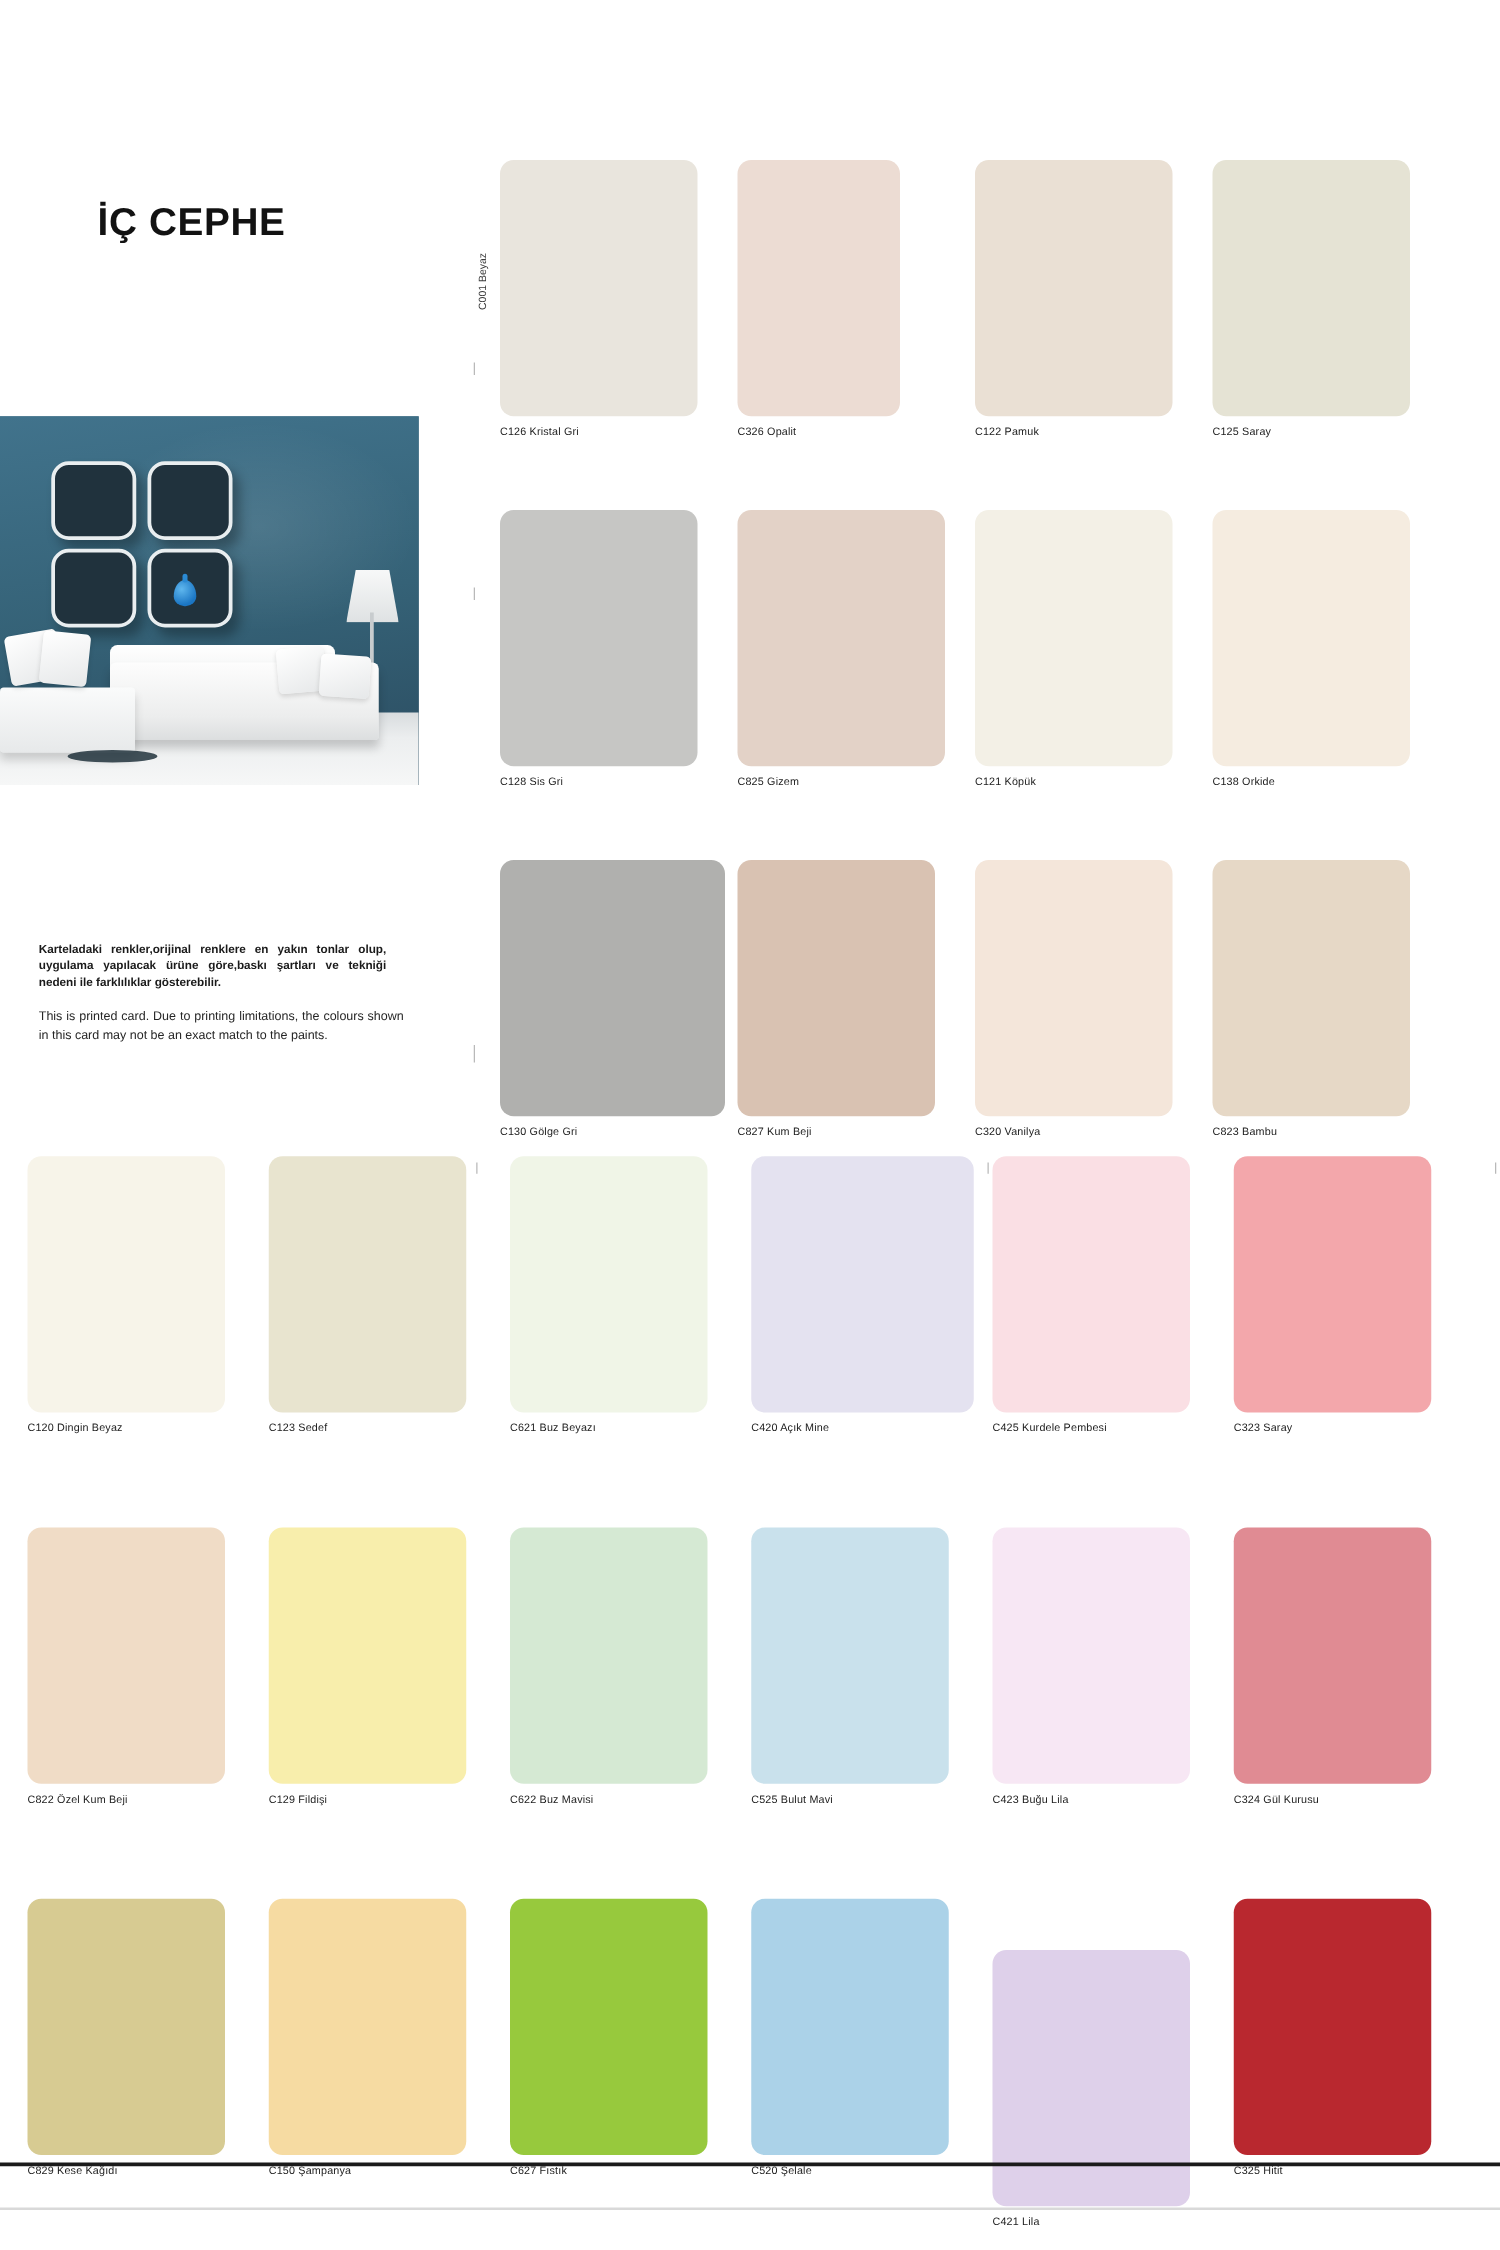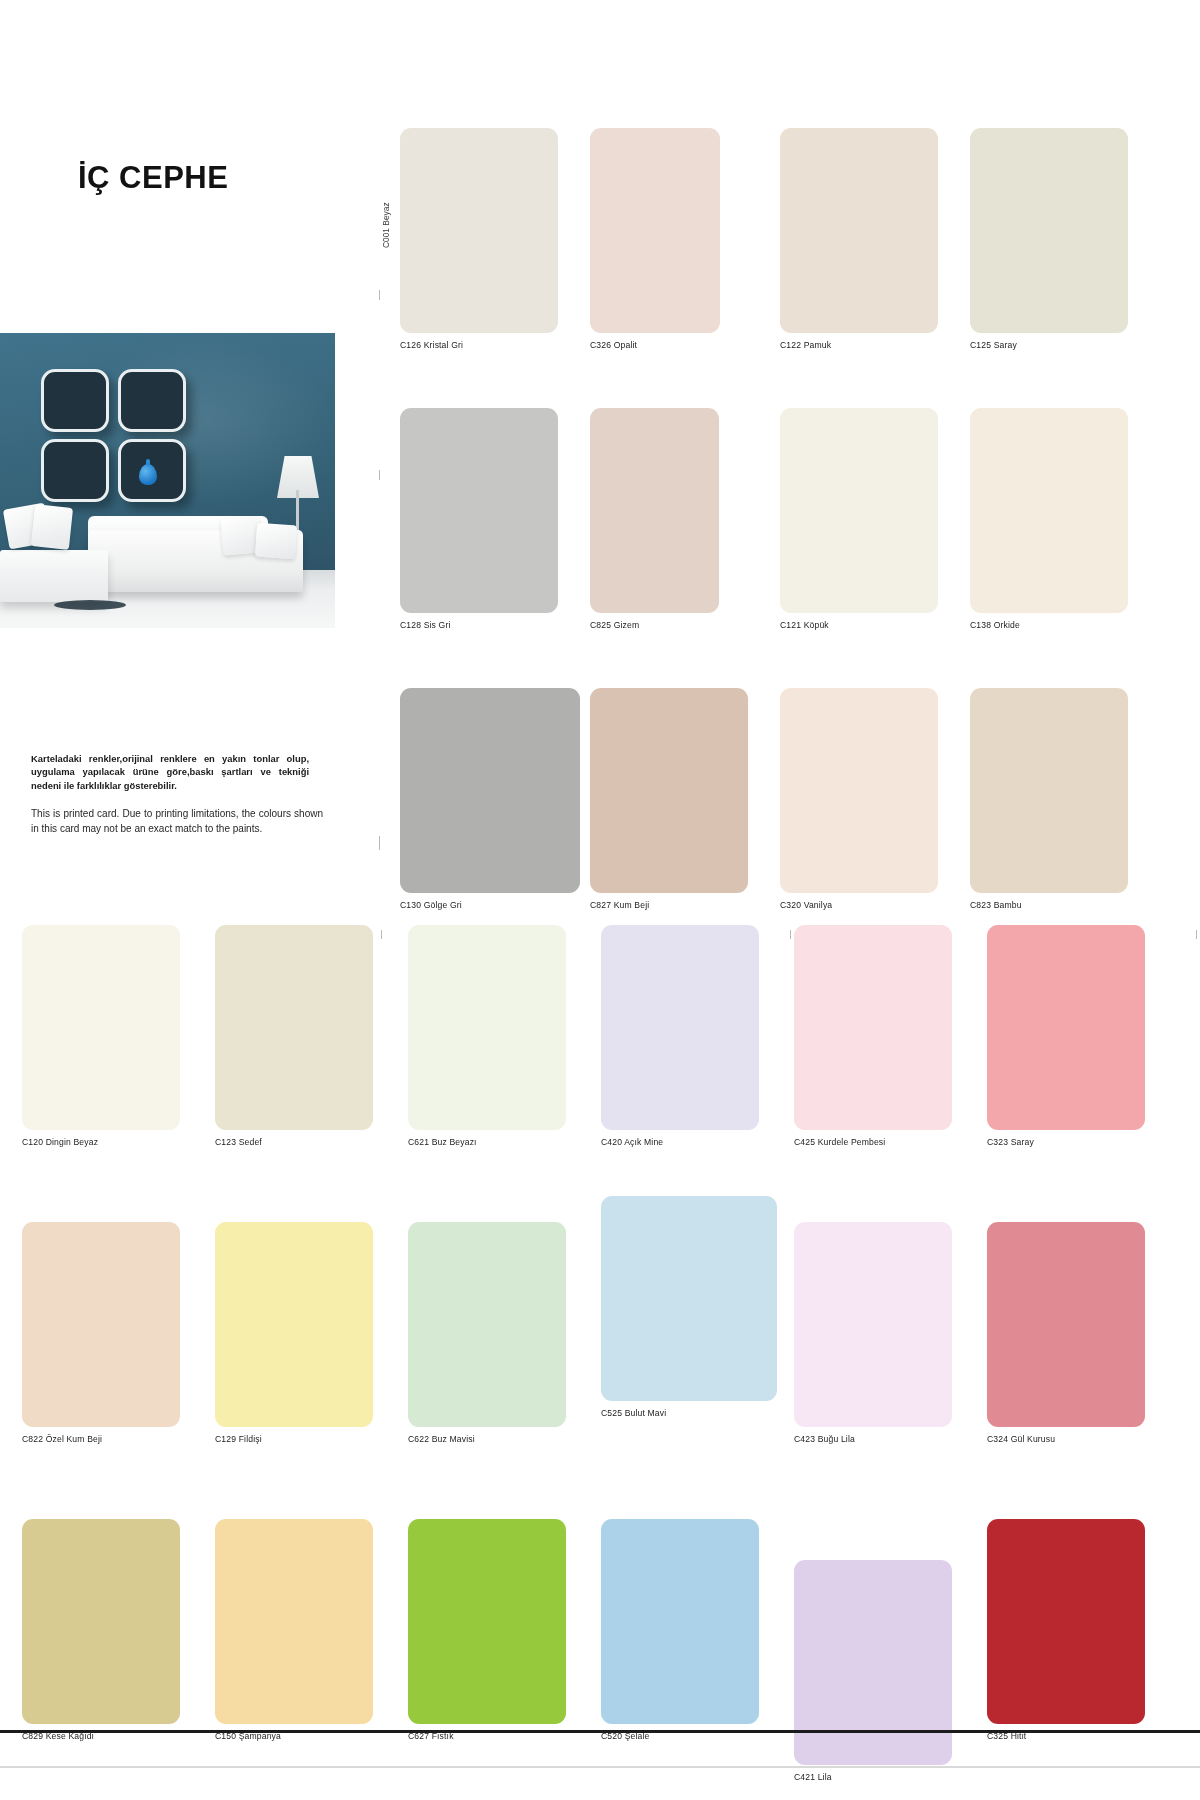--- a/index.html
+++ b/index.html
@@ -282,21 +282,21 @@
         <div class="label">C122 Pamuk</div>
       </div>
       <div class="swatch" style="left: 970px; top: 128px; width: 158px;">
         <div class="chip" style="height: 205px; background: rgb(229, 227, 212);"></div>
         <div class="label">C125 Saray</div>
       </div>
       <div class="swatch" style="left: 400px; top: 408px; width: 158px;">
         <div class="chip" style="height: 205px; background: rgb(198, 198, 196);"></div>
         <div class="label">C128 Sis Gri</div>
       </div>
-      <div class="swatch" style="left: 590px; top: 408px; width: 129px;">
+      <div class="swatch" style="left: 590px; top: 408px; width: 166px;">
         <div class="chip" style="height: 205px; background: rgb(227, 210, 199);"></div>
         <div class="label">C825 Gizem</div>
       </div>
       <div class="swatch" style="left: 780px; top: 408px; width: 158px;">
         <div class="chip" style="height: 205px; background: rgb(243, 240, 230);"></div>
         <div class="label">C121 Köpük</div>
       </div>
       <div class="swatch" style="left: 970px; top: 408px; width: 158px;">
         <div class="chip" style="height: 205px; background: rgb(245, 236, 224);"></div>
         <div class="label">C138 Orkide</div>
@@ -324,21 +324,21 @@
         <div class="label">C120 Dingin Beyaz</div>
       </div>
       <div class="swatch" style="left: 215px; top: 925px; width: 158px;">
         <div class="chip" style="height: 205px; background: rgb(232, 228, 207);"></div>
         <div class="label">C123 Sedef</div>
       </div>
       <div class="swatch" style="left: 408px; top: 925px; width: 158px;">
         <div class="chip" style="height: 205px; background: rgb(240, 245, 231);"></div>
         <div class="label">C621 Buz Beyazı</div>
       </div>
-      <div class="swatch" style="left: 601px; top: 925px; width: 158px;">
+      <div class="swatch" style="left: 601px; top: 925px; width: 178px;">
         <div class="chip" style="height: 205px; background: rgb(228, 226, 240);"></div>
         <div class="label">C420 Açık Mine</div>
       </div>
       <div class="swatch" style="left: 794px; top: 925px; width: 158px;">
         <div class="chip" style="height: 205px; background: rgb(250, 223, 228);"></div>
         <div class="label">C425 Kurdele Pembesi</div>
       </div>
       <div class="swatch" style="left: 987px; top: 925px; width: 158px;">
         <div class="chip" style="height: 205px; background: rgb(243, 167, 171);"></div>
         <div class="label">C323 Saray</div>
@@ -348,21 +348,21 @@
         <div class="label">C822 Özel Kum Beji</div>
       </div>
       <div class="swatch" style="left: 215px; top: 1222px; width: 158px;">
         <div class="chip" style="height: 205px; background: rgb(248, 238, 172);"></div>
         <div class="label">C129 Fildişi</div>
       </div>
       <div class="swatch" style="left: 408px; top: 1222px; width: 158px;">
         <div class="chip" style="height: 205px; background: rgb(213, 233, 211);"></div>
         <div class="label">C622 Buz Mavisi</div>
       </div>
-      <div class="swatch" style="left: 601px; top: 1196px; width: 176px;">
+      <div class="swatch" style="left: 601px; top: 1222px; width: 158px;">
         <div class="chip" style="height: 205px; background: rgb(201, 225, 236);"></div>
         <div class="label">C525 Bulut Mavi</div>
       </div>
       <div class="swatch" style="left: 794px; top: 1222px; width: 158px;">
         <div class="chip" style="height: 205px; background: rgb(247, 231, 244);"></div>
         <div class="label">C423 Buğu Lila</div>
       </div>
       <div class="swatch" style="left: 987px; top: 1222px; width: 158px;">
         <div class="chip" style="height: 205px; background: rgb(224, 139, 147);"></div>
         <div class="label">C324 Gül Kurusu</div>

